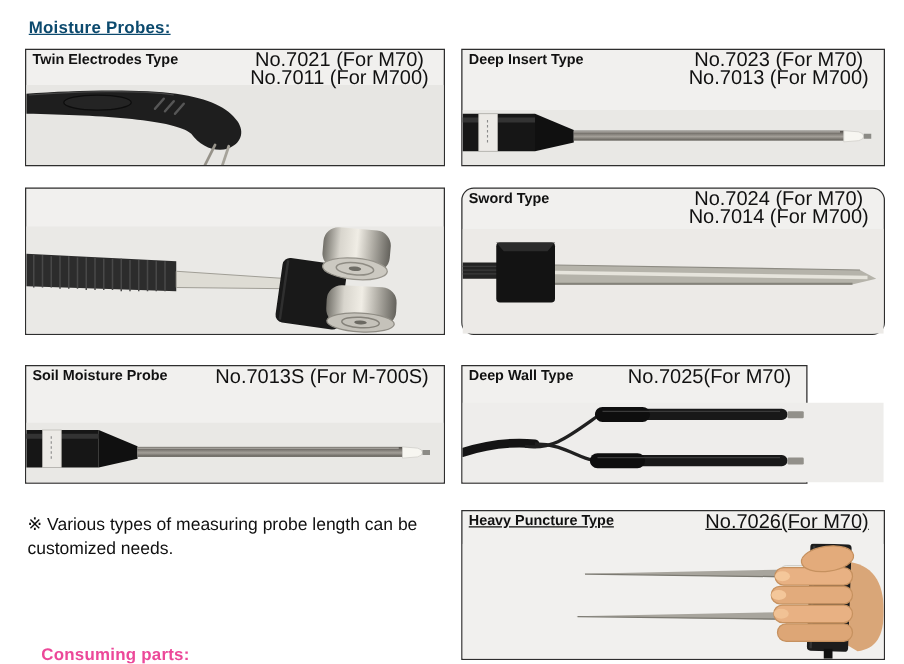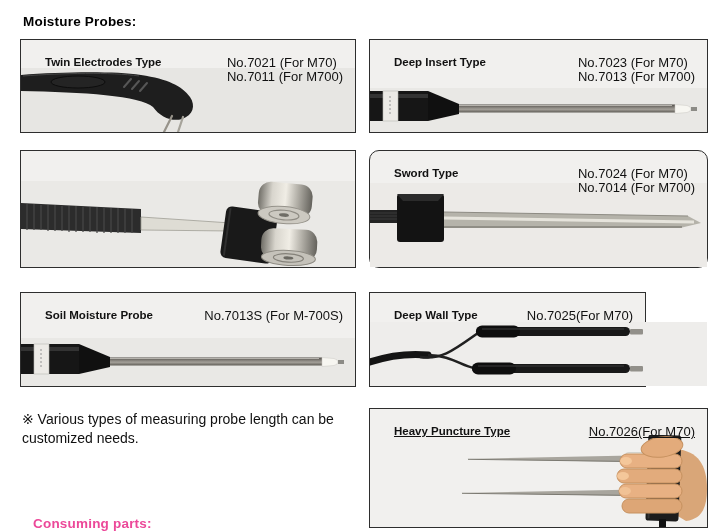--- a/index.html
+++ b/index.html
@@ -10,43 +10,43 @@
   .section-heading{
     position:absolute;font-size:13.5px;font-weight:bold;letter-spacing:0.2px;
   }
   .heading-top{left:23px;top:14px;}
   .heading-bottom{left:33px;top:516px;}
   .card{
     position:absolute;background:#f1f0ee;border:1px solid #2e2e2e;box-sizing:border-box;
   }
   .card-head{
     position:relative;z-index:2;display:flex;justify-content:space-between;
-    align-items:flex-start;padding:16px 12px 0 5px;margin-left:19px;
+    align-items:flex-start;padding:2px 12px 0 5px;
   }
   .card-title{font-size:11.5px;font-weight:bold;white-space:nowrap;}
-  .card-models{font-size:13px;text-align:left;line-height:14px;white-space:nowrap;}
+  .card-models{font-size:16px;text-align:center;line-height:14px;white-space:nowrap;}
   .probe-art{position:absolute;left:0;bottom:0;display:block;z-index:1;}
   .c-twin{left:20px;top:39px;width:336px;height:94px;}
   .c-deep-insert{left:369px;top:39px;width:339px;height:94px;}
   .c-roller{left:20px;top:150px;width:336px;height:118px;}
   .c-sword{left:369px;top:150px;width:339px;height:118px;border-radius:10px;}
   .c-soil{left:20px;top:292px;width:336px;height:95px;}
   .c-deep-wall{left:369px;top:292px;width:277px;height:95px;}
   .c-heavy{left:369px;top:408px;width:339px;height:120px;text-decoration:underline;}
   .note{
     position:absolute;left:22px;top:410px;width:334px;
     font-size:14px;line-height:19px;color:#101010;
   }
 </style>
 </head>
 <body>
 
 <div class="page">
 
-  <div class="section-heading heading-top accent" style="color: #000000;">Moisture Probes:</div>
+  <div class="section-heading heading-top accent" style="color: #0c4a6e; text-decoration: underline;">Moisture Probes:</div>
 
   <div class="card c-twin">
     <div class="card-head">
       <div class="card-title">Twin Electrodes Type</div>
       <div class="card-models">
         <div>No.7021 (For M70)</div>
         <div>No.7011 (For M700)</div>
       </div>
     </div>
     <svg class="probe-art" width="334" height="64" viewBox="0 0 334 64" preserveAspectRatio="none">

